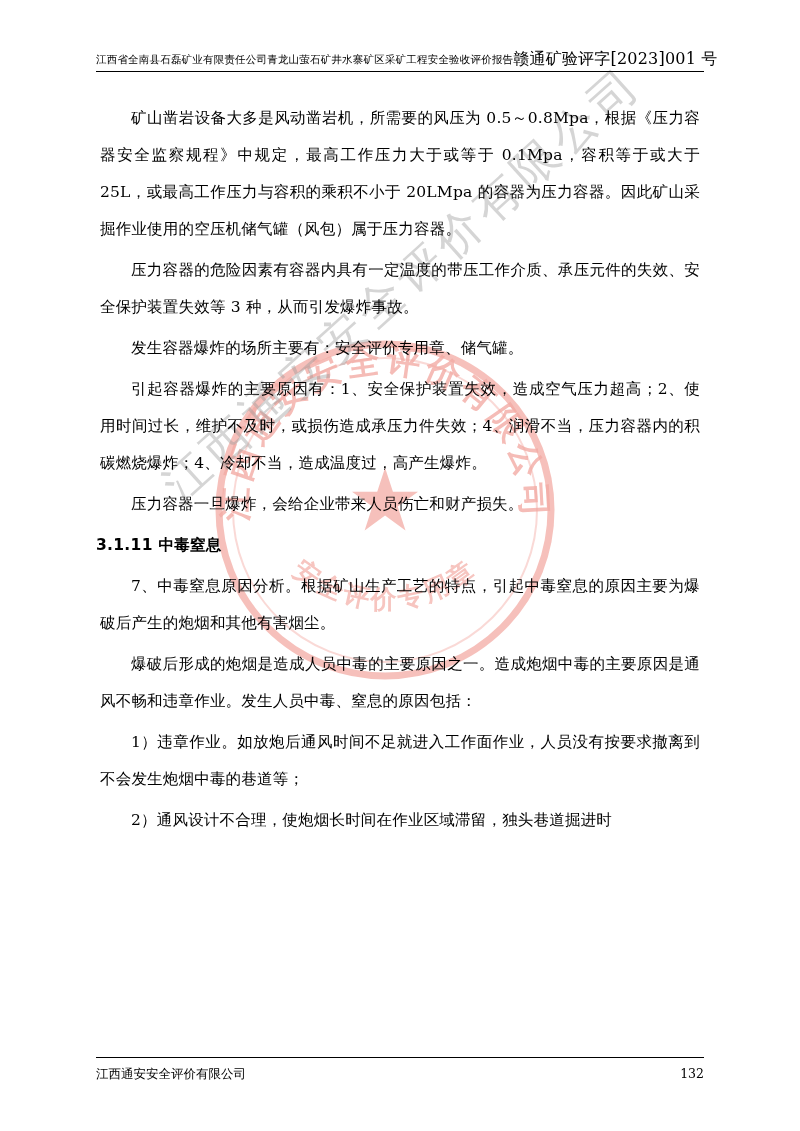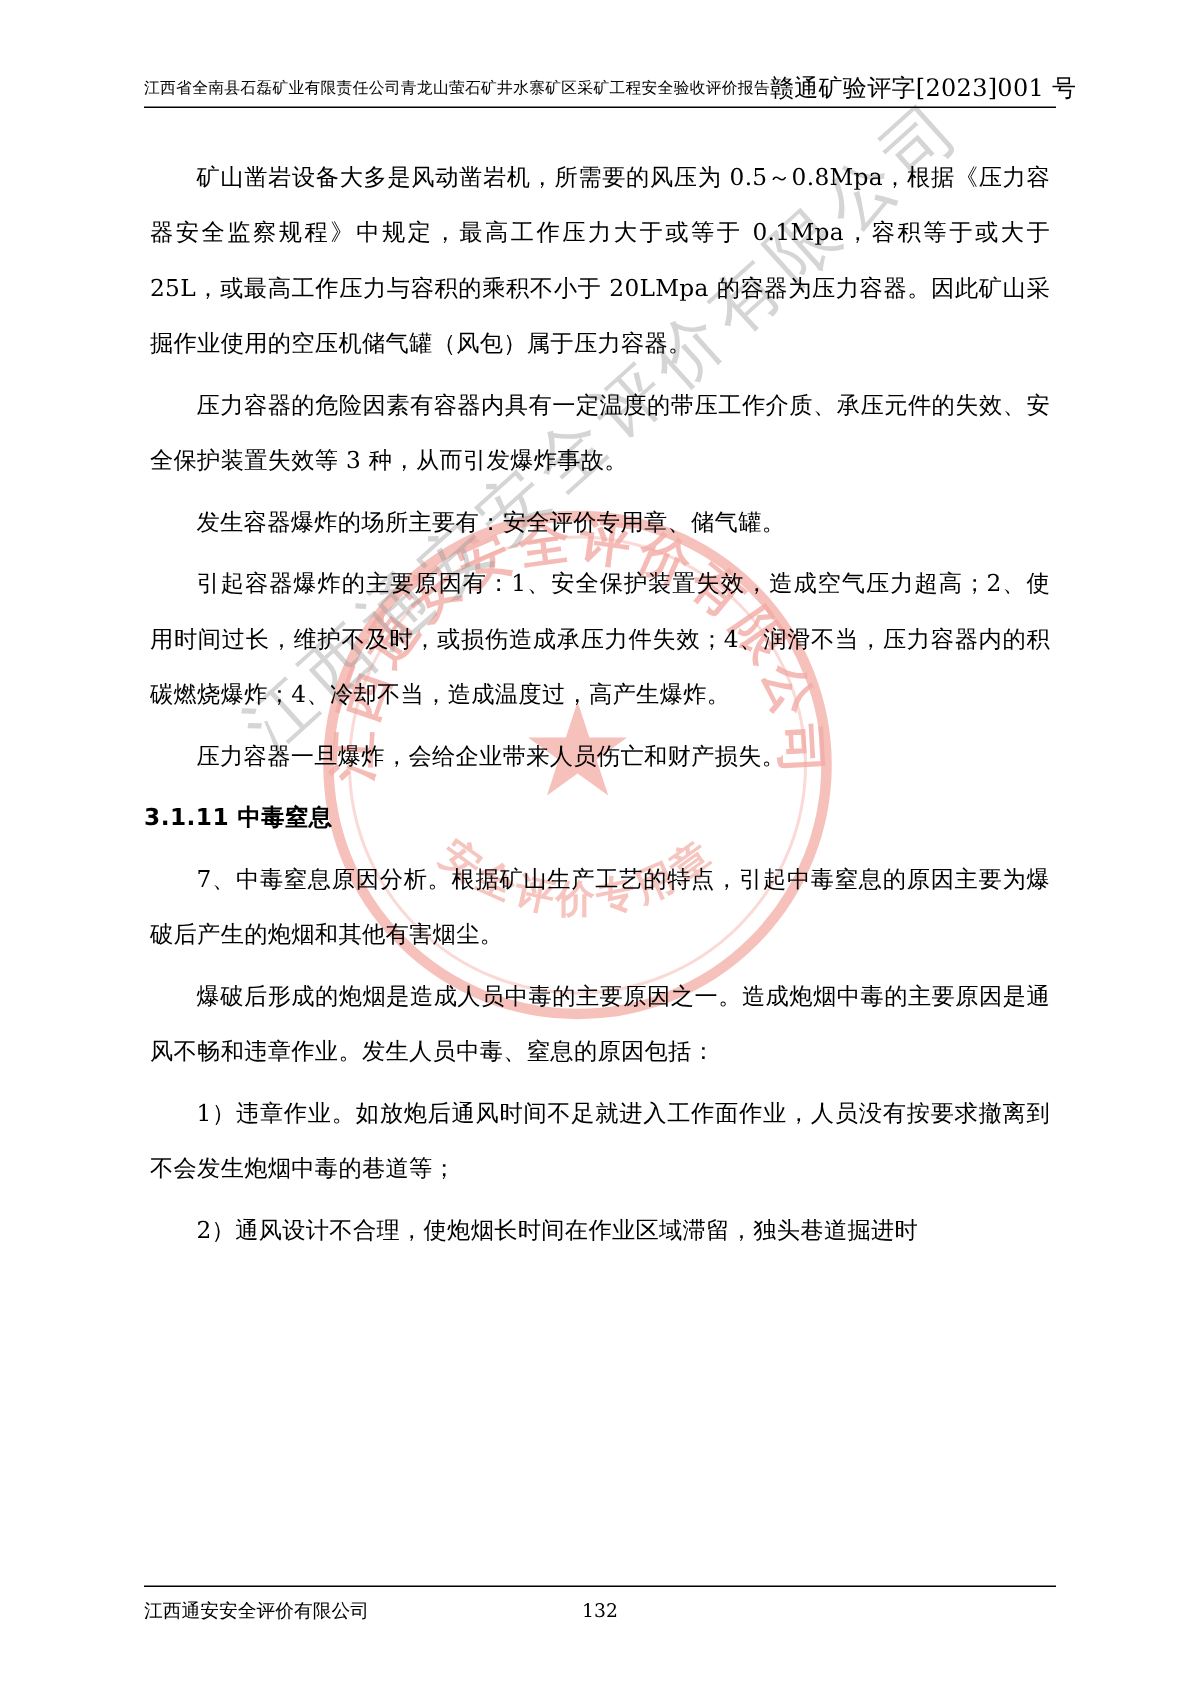--- a/index.html
+++ b/index.html
@@ -74,21 +74,21 @@
     font-size: 12.5px;
   }
   .footer .f-left {
     font-family: "DejaVu Sans", "Liberation Sans", sans-serif;
     font-size: 12.5px;
   }
   .footer .f-center {
     position: absolute;
     left: 0; right: 0;
     top: 8px;
-    text-align: center;
+    text-align: right;
     font-size: 12.5px;
   }
 
   
   .stamp {
     position: absolute;
     left: 205px;
     top: 330px;
     width: 360px;
     height: 360px;

